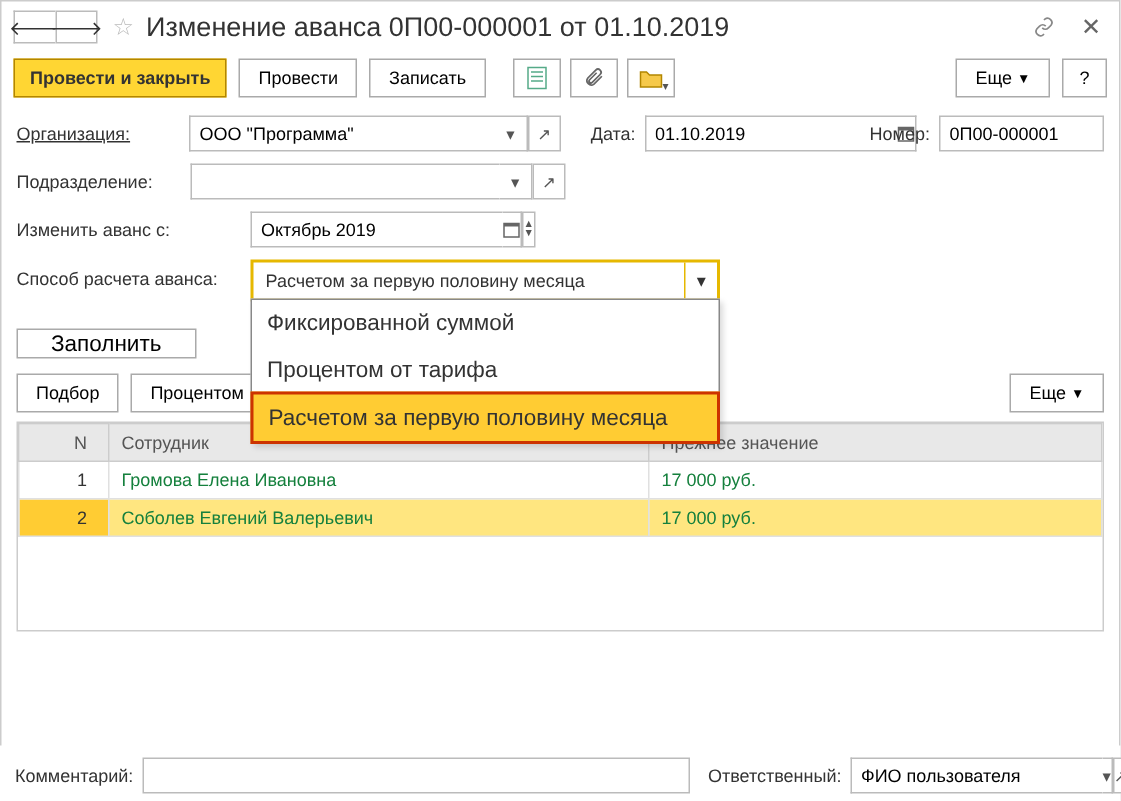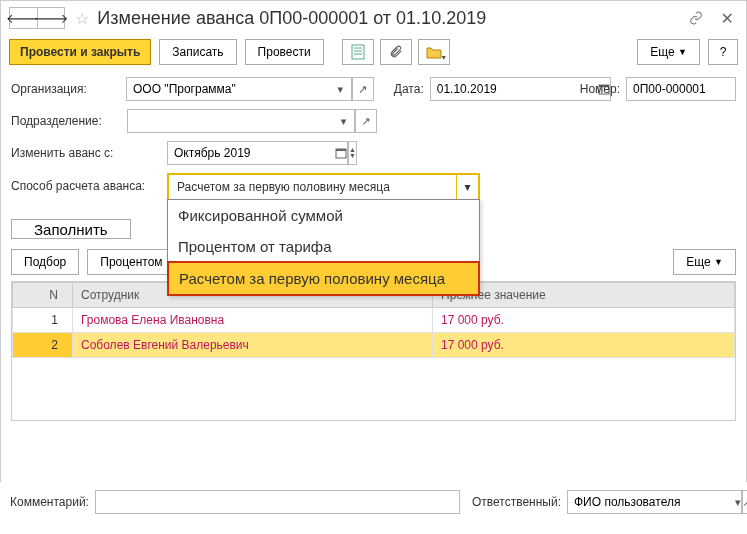--- a/index.html
+++ b/index.html
@@ -183,30 +183,30 @@
     text-align: left;
     font-weight: normal;
     color: #555;
   }
   tbody td {
     border: 1px solid #e0e0e0;
     padding: 5px 8px;
   }
   .col-n { width: 60px; text-align: right; padding-right: 14px; }
   .col-emp { width: 360px; }
-  .val-link { color: #be185d; }
+  .val-link { color: #15803d; }
   tbody tr.selected td { background: #ffe680; }
   tbody tr.selected td.col-n { background: #ffcc33; }
 
   .footer {
     position: absolute;
     bottom: 0;
     left: 0;
     right: 0;
-    padding: 8px 10px 20px 10px;
+    padding: 8px 10px 5px 10px;
     display: flex;
     align-items: center;
     gap: 6px;
     background: #fff;
   }
   .footer .input.comment { flex: 1; }
 
   svg { display: block; }
 </style>
 </head>
@@ -223,22 +223,22 @@
     <svg width="14" height="14" viewBox="0 0 24 24" fill="none" stroke="#888" stroke-width="2">
         <path d="M10 13a5 5 0 0 0 7 0l3-3a5 5 0 0 0-7-7l-1 1"></path>
         <path d="M14 11a5 5 0 0 0-7 0l-3 3a5 5 0 0 0 7 7l1-1"></path>
       </svg>
   </span>
   <span class="close-icon">✕</span>
 </div>
 
 <div class="toolbar">
   <button class="btn btn-primary">Провести и закрыть</button>
+  <button class="btn">Провести</button>
   <button class="btn">Записать</button>
-  <button class="btn">Провести</button>
   <div class="icon-row">
     <button class="btn btn-icon">
       <svg width="14" height="16" viewBox="0 0 14 16">
           <rect x="1" y="1" width="12" height="14" fill="#fff" stroke="#5a8" stroke-width="1"></rect>
           <line x1="3" y1="4" x2="11" y2="4" stroke="#5a8"></line>
           <line x1="3" y1="7" x2="11" y2="7" stroke="#5a8"></line>
           <line x1="3" y1="10" x2="11" y2="10" stroke="#5a8"></line>
         </svg>
     </button>
     <button class="btn btn-icon">
@@ -253,21 +253,21 @@
       <span style="position:absolute;right:3px;bottom:2px;font-size:8px;color:#555;">▾</span>
     </button>
   </div>
   <div class="toolbar-spacer"></div>
   <button class="btn"><span>Еще</span>&nbsp;<span style="font-size:9px;">▼</span></button>
   <button class="btn" style="width:30px;">?</button>
 </div>
 
 <div class="form-area">
   <div class="form-row">
-    <span class="label" style="width:110px;">Организация:</span>
+    <span class="label" style="width:110px;text-decoration:underline;">Организация:</span>
     <div class="input-group" style="width:250px;">
       <input class="input" style="flex: 1 1 0%;" value="ООО &quot;Программа&quot;">
       <div class="input-addon">▾</div>
       <div class="input-addon sep">↗</div>
     </div>
     <span class="label" style="margin-left:14px;">Дата:</span>
     <div class="input-group" style="width:130px;">
       <input class="input" style="flex: 1 1 0%;" value="01.10.2019">
       <div class="input-addon">
         <svg width="12" height="12" viewBox="0 0 12 12">

